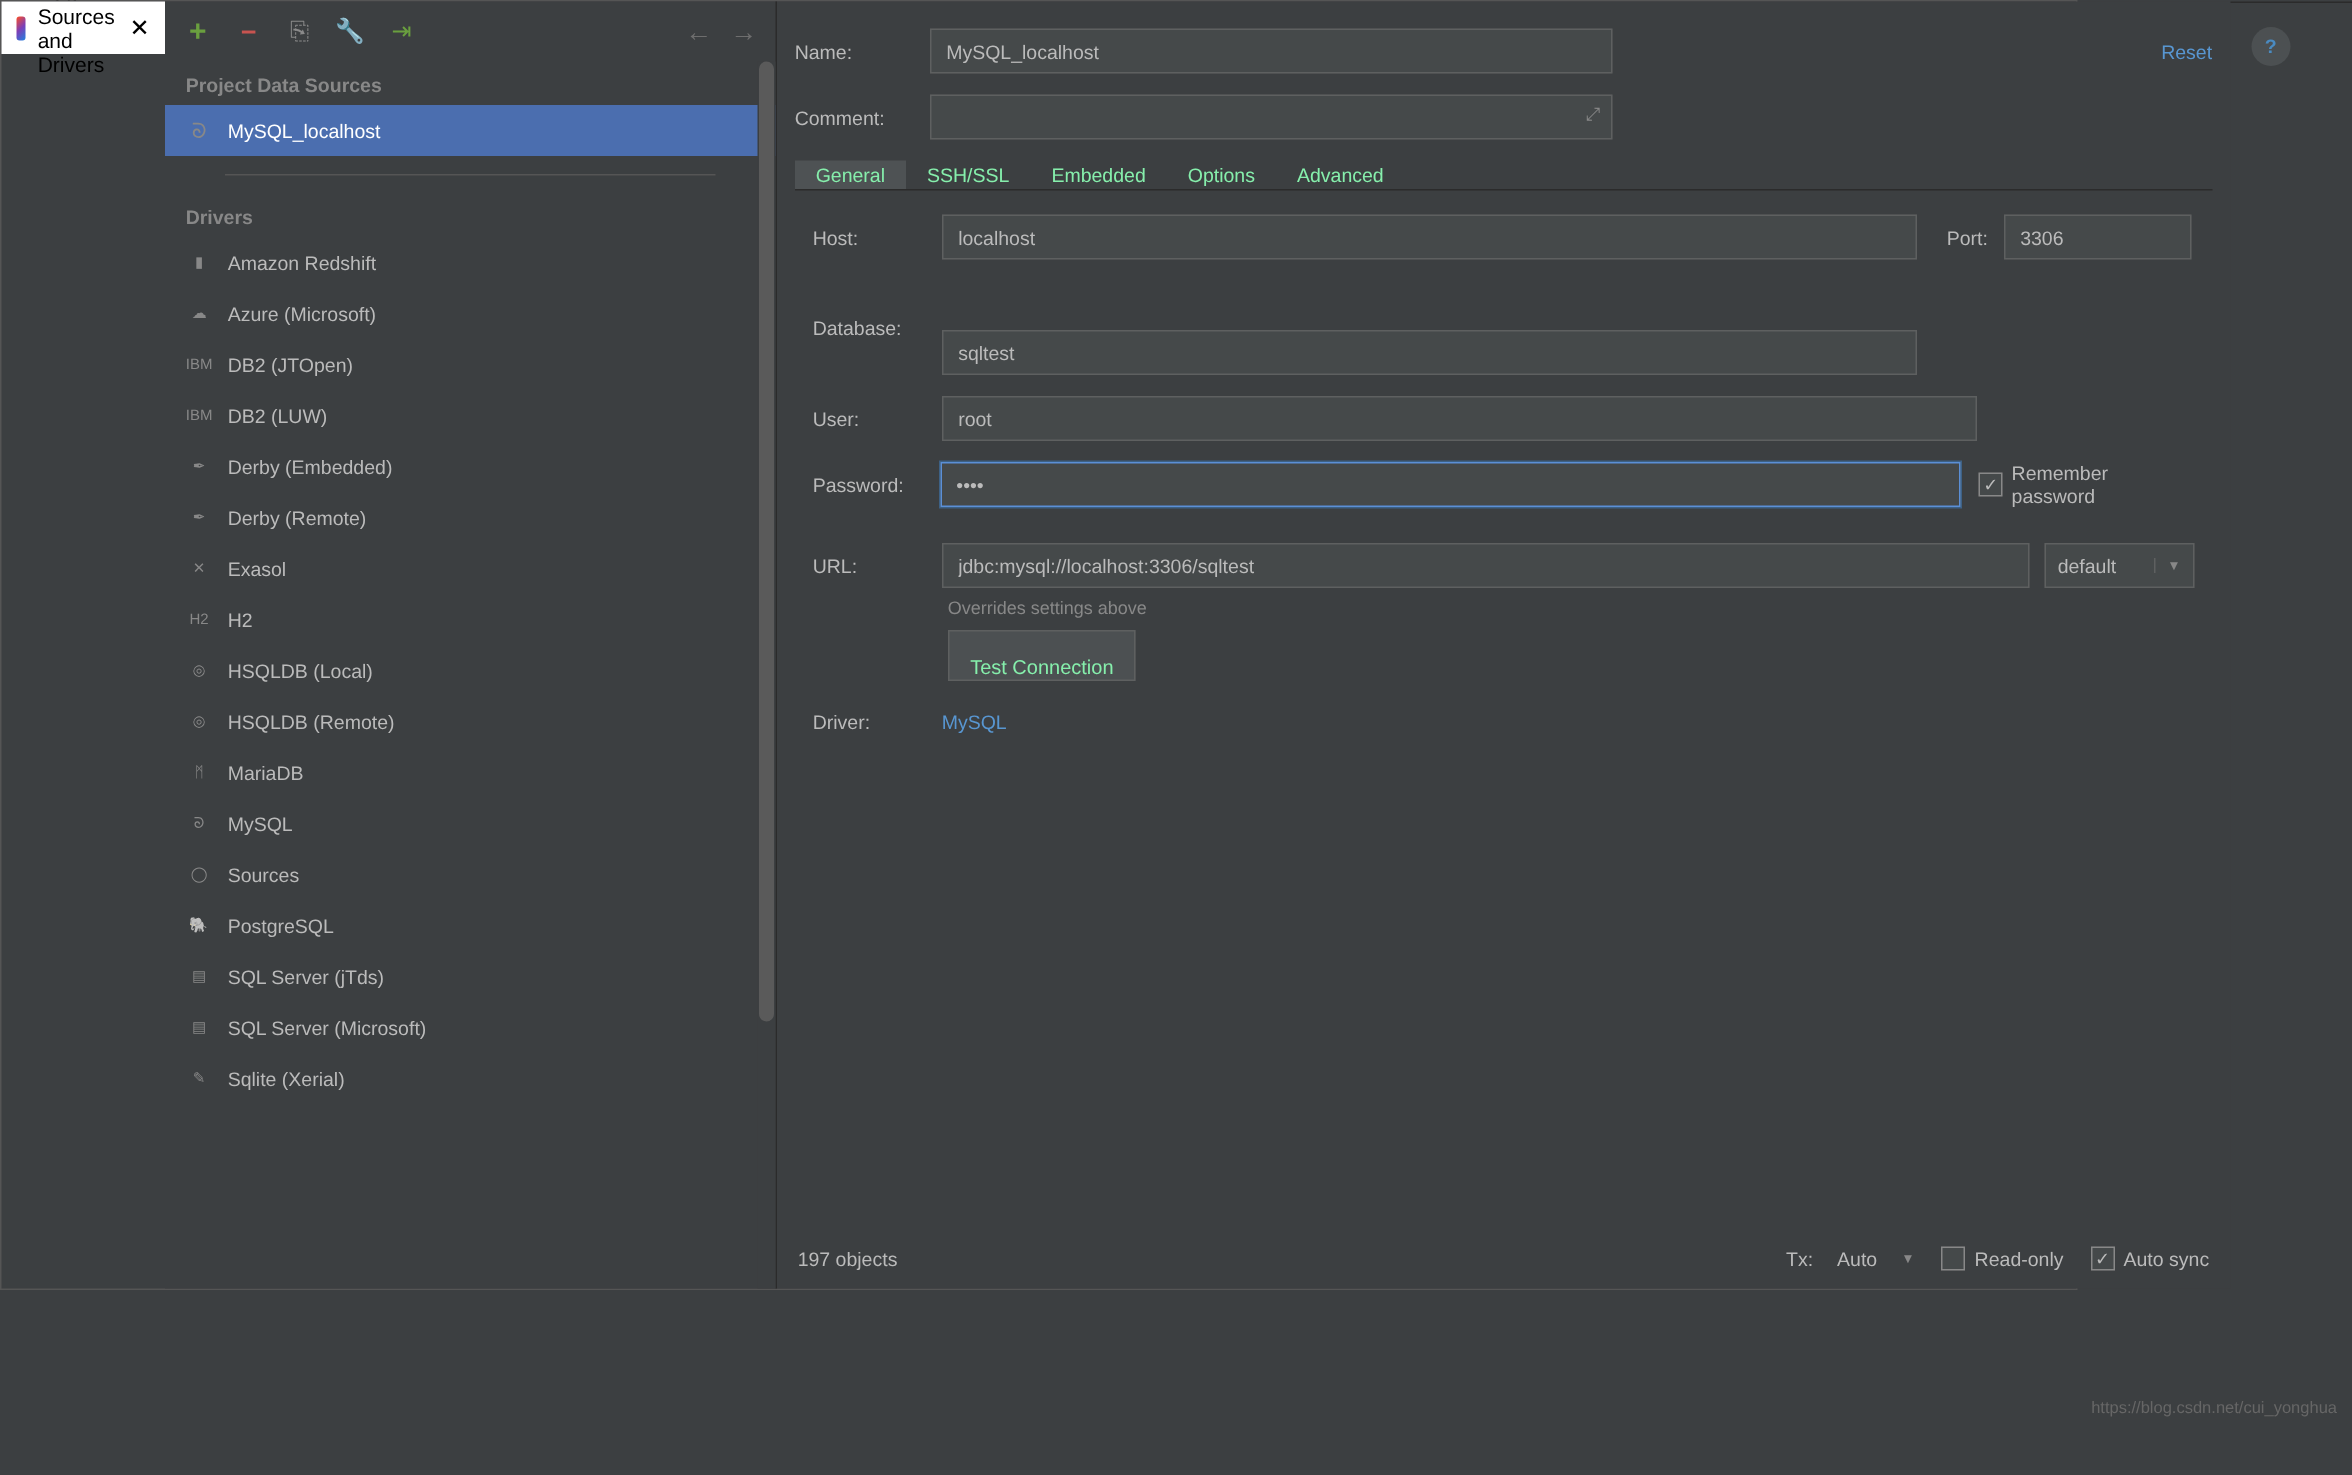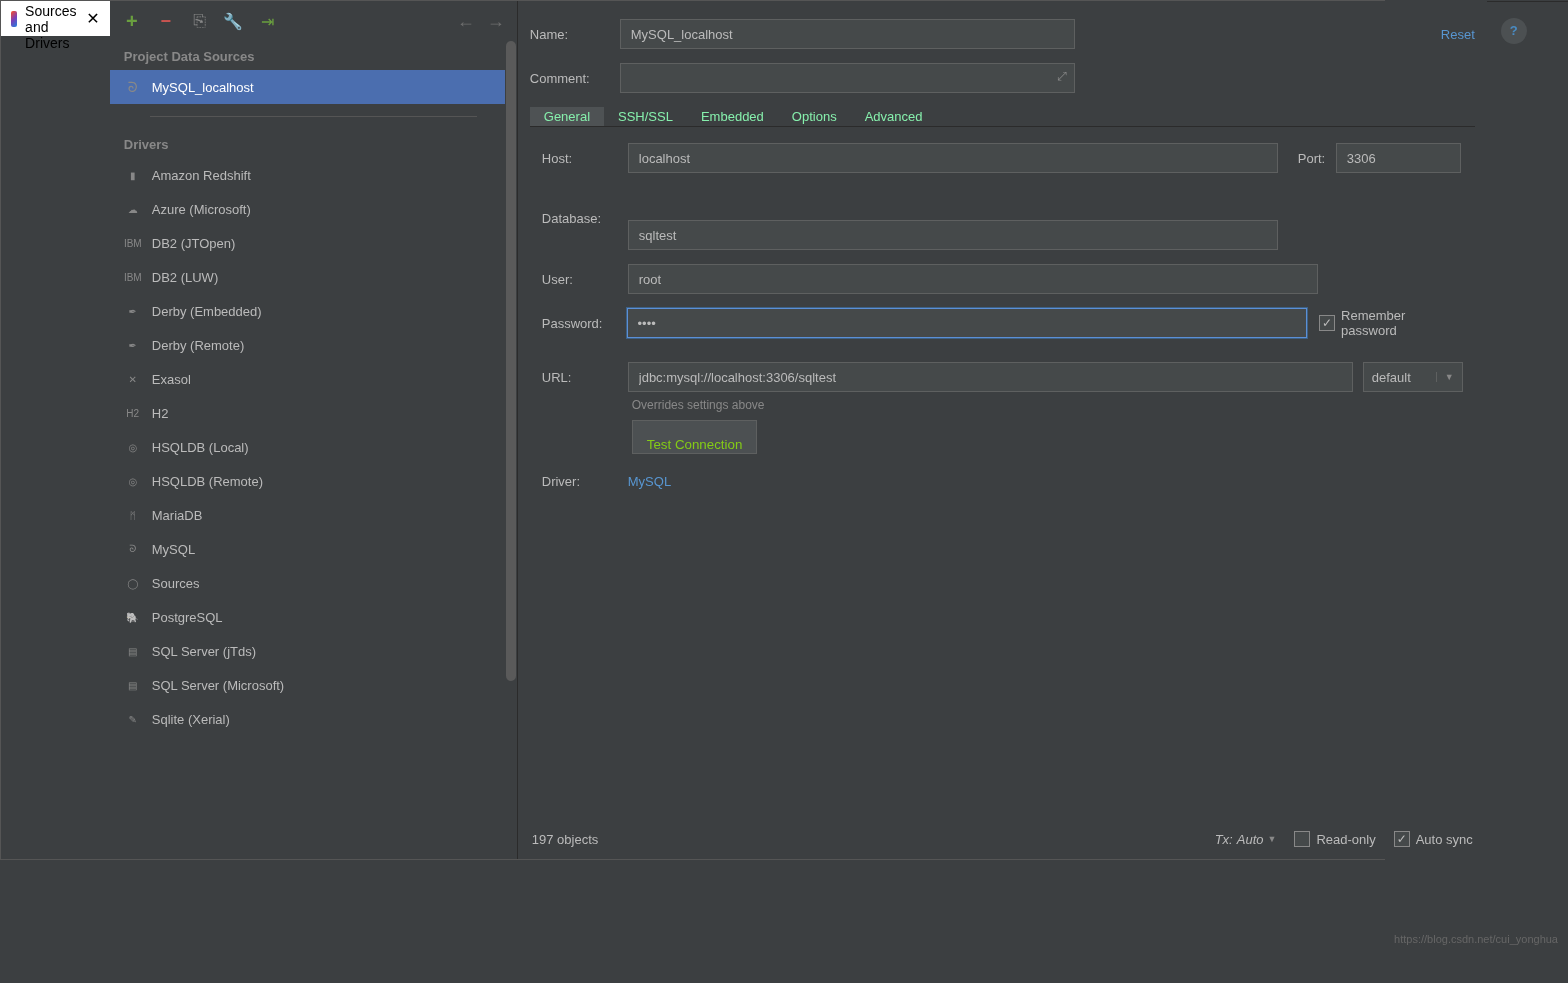--- a/index.html
+++ b/index.html
@@ -47,25 +47,25 @@
 .db-input { width: 650px; margin-top: 33px; }
 .user-input { width: 690px; }
 .pwd-input { width: 690px; }
 .remember { display: flex; align-items: center; gap: 6px; margin-left: 12px; }
 .chk { width: 16px; height: 16px; border: 1px solid #888; background: #45494a; display: flex; align-items: center; justify-content: center; cursor: pointer; }
 .chk.checked::after { content: "✓"; color: #bbb; font-size: 12px; }
 .url-input { width: 725px; }
 .url-dropdown { width: 100px; height: 30px; background: #45494a; border: 1px solid #5e6060; margin-left: 10px; display: flex; align-items: center; padding: 0 8px; cursor: pointer; position: relative; }
 .url-dropdown::after { content: "▼"; position: absolute; right: 8px; font-size: 9px; color: #888; border-left: 1px solid #5e6060; padding-left: 8px; }
 .hint { font-size: 12px; color: #888; margin-left: 90px; margin-top: -8px; margin-bottom: 8px; }
-.test-btn { height: 30px; padding: 16px 14px; background: #4c5052; border: 1px solid #5e6060; color: #84cc16; cursor: pointer; margin-left: 90px; }
+.test-btn { height: 30px; padding: 16px 14px; background: #4c5052; border: 1px solid #5e6060; color: #86efac; cursor: pointer; margin-left: 90px; }
 .driver-link { color: #5896d1; cursor: pointer; margin-left: 0px; }
 .status-bar { margin-top: auto; padding: 12px 14px; display: flex; align-items: center; color: #bbbbbb; }
 .status-right { margin-left: auto; display: flex; align-items: center; gap: 18px; }
-.tx-combo { display: flex; align-items: center; gap: 4px; cursor: pointer; font-style: italic; }
+.tx-combo { display: flex; align-items: center; gap: 16px; cursor: pointer; }
 .footer { height: 58px; border-top: 1px solid #2b2b2b; display: flex; align-items: center; padding: 0 14px; }
 .help-btn { width: 26px; height: 26px; border-radius: 50%; background: #4c5052; color: #4a8bc2; display: flex; align-items: center; justify-content: center; font-weight: bold; cursor: pointer; }
 .footer-buttons { margin-left: auto; display: flex; gap: 10px; padding-left: 44px; }
 .btn { width: 95px; height: 30px; border: 1px solid #5e6060; background: #4c5052; color: #bbbbbb; cursor: pointer; font-size: 13px; }
 .btn.primary { background: #365880; border-color: #486f9e; color: #fff; }
 .watermark { position: absolute; right: 10px; bottom: 38px; font-size: 11px; color: #666; }
 </style>
 </head>
 <body>
 

